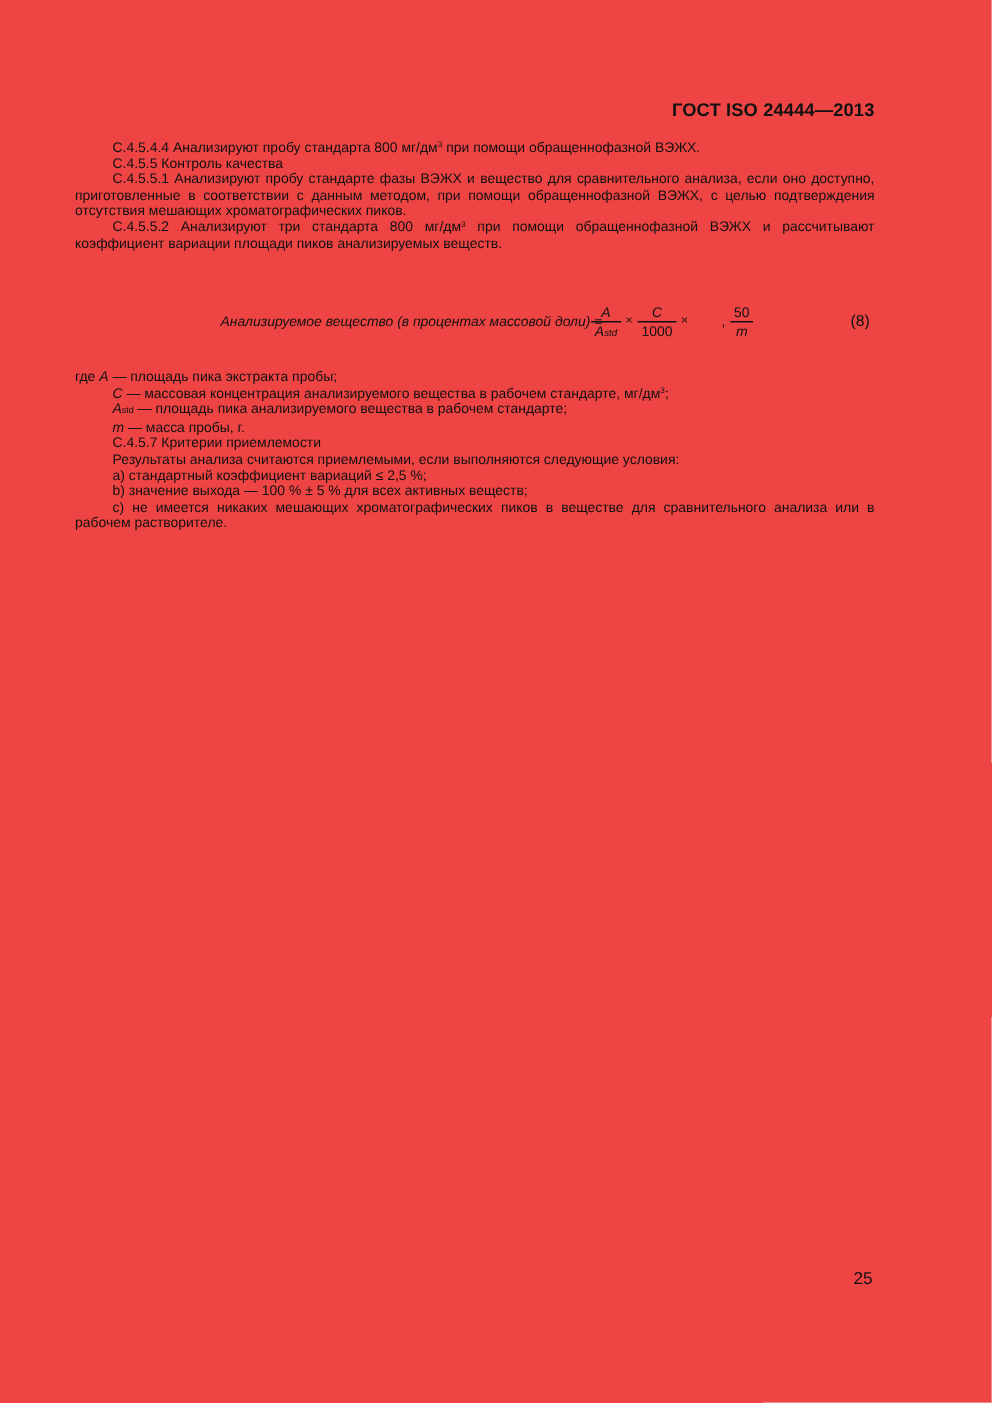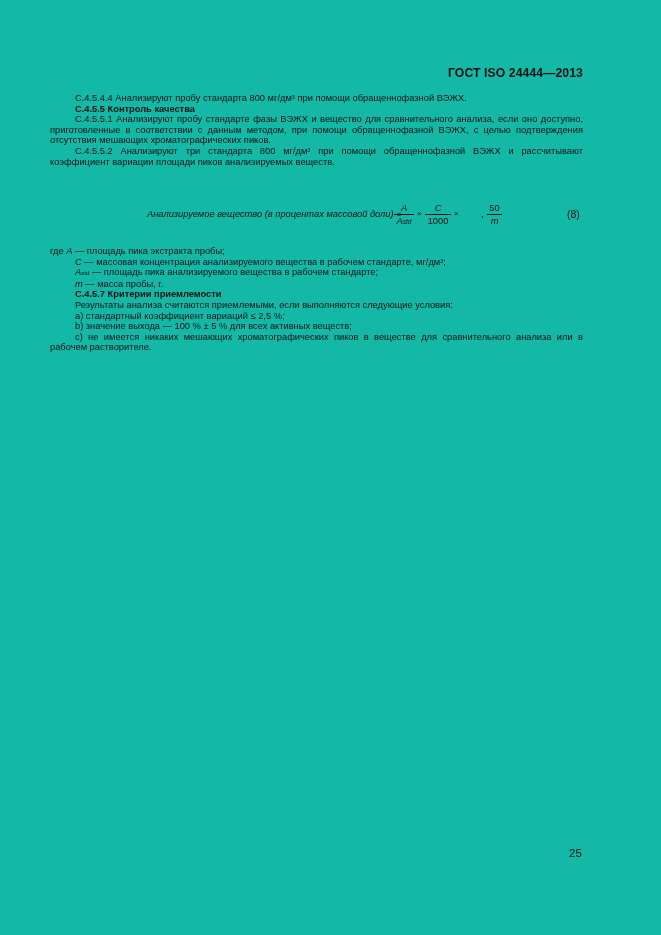--- a/index.html
+++ b/index.html
@@ -1,24 +1,24 @@
 <!DOCTYPE html>
 <html><head>
 <meta charset="utf-8">
 <style>
   html, body { margin:0; padding:0; background:#ffffff; }
   body { width:661px; height:935px; position:relative; overflow:hidden;
          font-family:"Liberation Sans", sans-serif; color:#111; }
-  .page { position:absolute; left:0; top:0; width:661px; height:935px; background:#14b8a6; }
+  .page { position:absolute; left:0; top:0; width:661px; height:935px; background:#ef4444; }
   .header { position:absolute; right:78px; top:66px; font-weight:bold; font-size:12.2px; letter-spacing:0.1px; }
   .text { position:absolute; left:50px; width:533px; font-size:9.3px; line-height:10.6px; }
   .p { margin:0; text-align:justify; }
   .ind { text-indent:25px; }
   .sub { padding-left:25px; }
-  .b { font-weight:bold; }
+  .b { font-weight:normal; }
   sup { font-size:5.5px; vertical-align:top; position:relative; top:-1px; }
   .formula { position:absolute; top:198px; left:0; width:661px; height:40px; font-size:9.3px; }
   .formula .lhs { position:absolute; left:147px; top:11px; font-style:italic;text-align:center; }
   .frac { position:absolute; display:inline-block; text-align:center; }
   .frac .num { display:block; padding:0 1px; border-bottom:0.8px solid #111; line-height:11px; }
   .frac .den { display:block; line-height:12px; }
   .times { position:absolute; top:11px; font-size:8px; }
   .eqno { position:absolute; left:567px; top:10px; font-size:10.5px; }
   .it { font-style:italic; }
   .small { font-size:6.5px; font-style:italic; }

